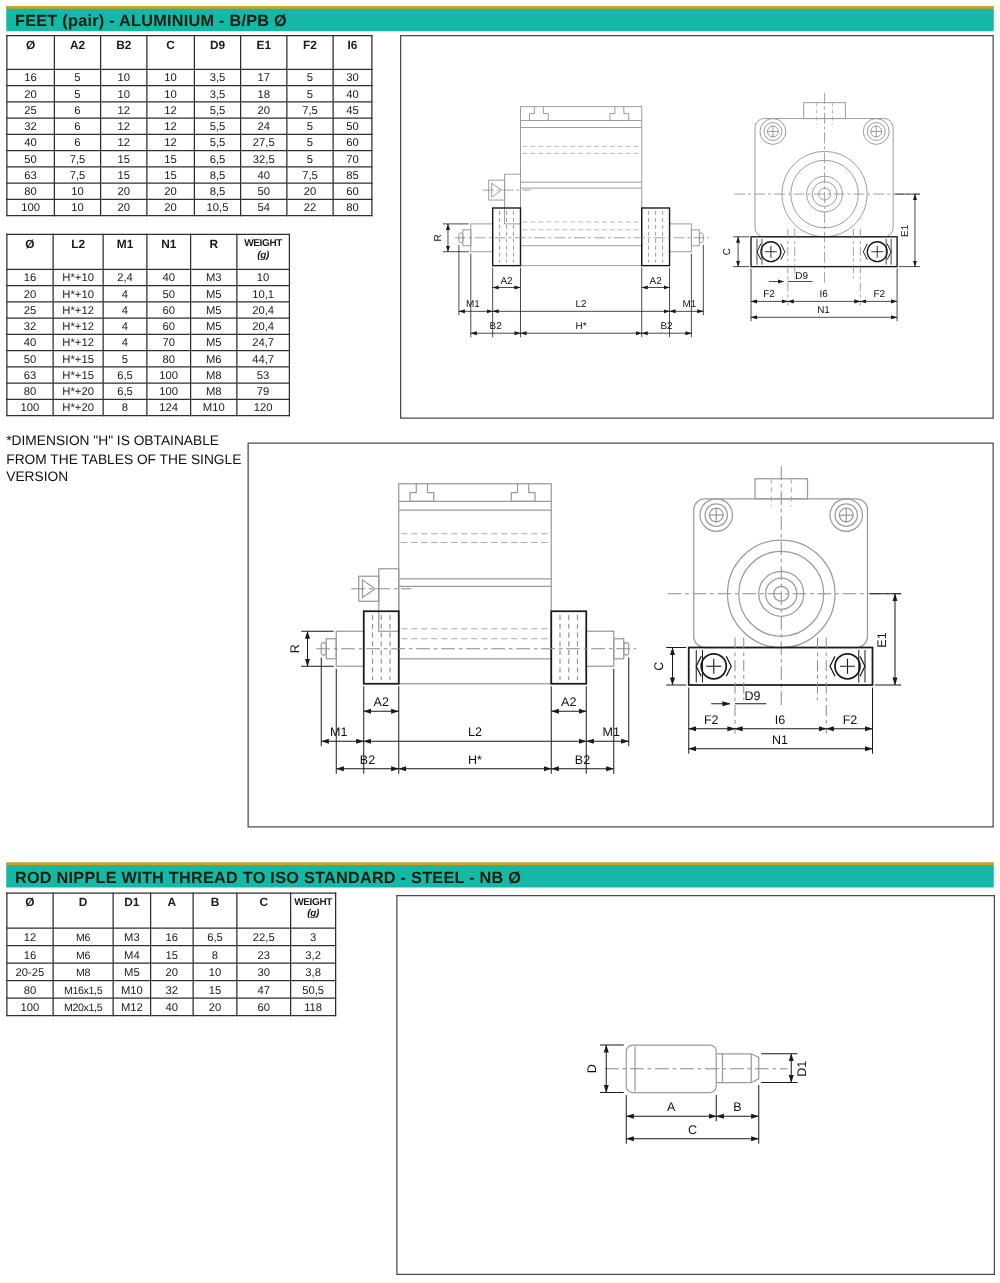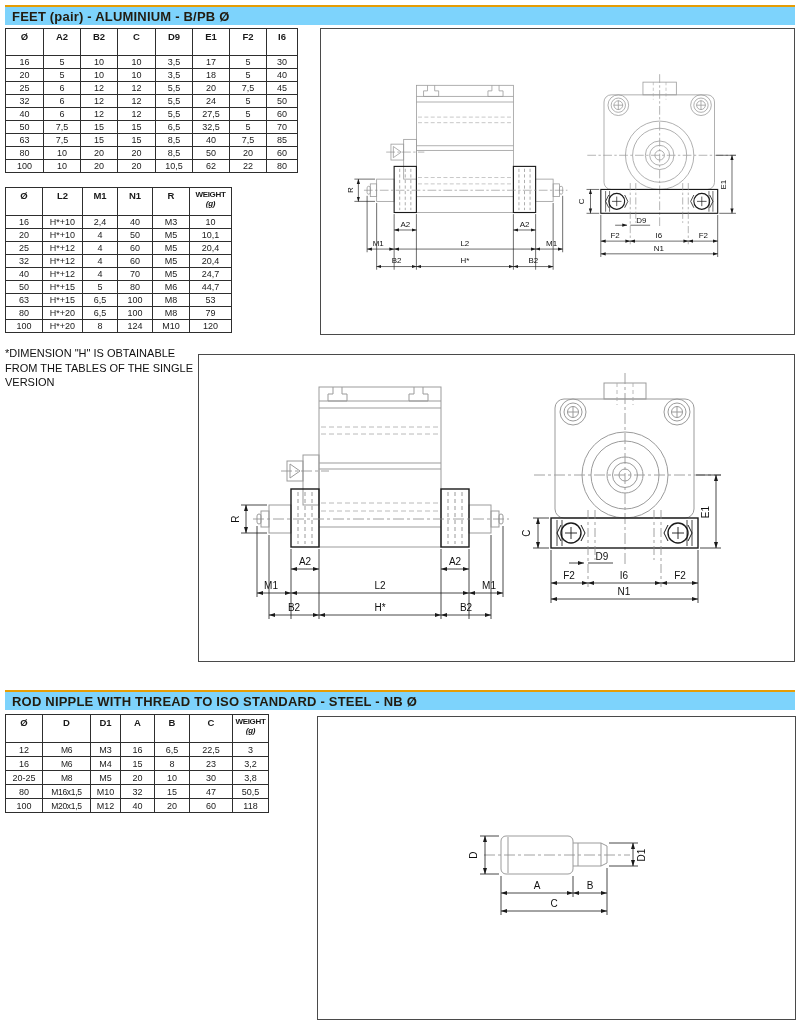--- a/index.html
+++ b/index.html
@@ -1,21 +1,21 @@
 <!DOCTYPE html>
 <html><head>
 <meta charset="utf-8">
 <style>
   html,body{margin:0;padding:0;}
   body{
     width:800px;height:1026px;position:relative;background:#ffffff;
     font-family:"Liberation Sans",sans-serif;color:#1a1a1a;overflow:hidden;
   }
   .bar{
-    position:absolute;left:5px;width:790px;height:20px;background:#7dd3fc;
+    position:absolute;left:5px;width:790px;height:20px;background:#14b8a6;
     border-top:2px solid #E69D05;box-sizing:border-box;
     font-weight:bold;font-size:13px;line-height:19px;padding-left:7px;
     color:#221c10;letter-spacing:.2px;white-space:nowrap;
   }
   #bar1{top:5px}
   #bar2{top:690px}
   table{border-collapse:collapse;position:absolute;background:#fff;table-layout:fixed}
   th,td{border:1px solid #2e2e2e;text-align:center;padding:0;font-size:9px;color:#1a1a1a;overflow:hidden;white-space:nowrap}
   td{height:12px}
   th{font-size:9.5px;font-weight:bold;vertical-align:top;padding-top:2px}
@@ -144,21 +144,21 @@
         <td>50</td>
         <td>20</td>
         <td>60</td>
       </tr>
       <tr>
         <td>100</td>
         <td>10</td>
         <td>20</td>
         <td>20</td>
         <td>10,5</td>
-        <td>62</td>
+        <td>54</td>
         <td>22</td>
         <td>80</td>
       </tr>
     </tbody>
   </table>
 
 <table id="t2">
     <thead>
       <tr>
         <th>Ø</th>

